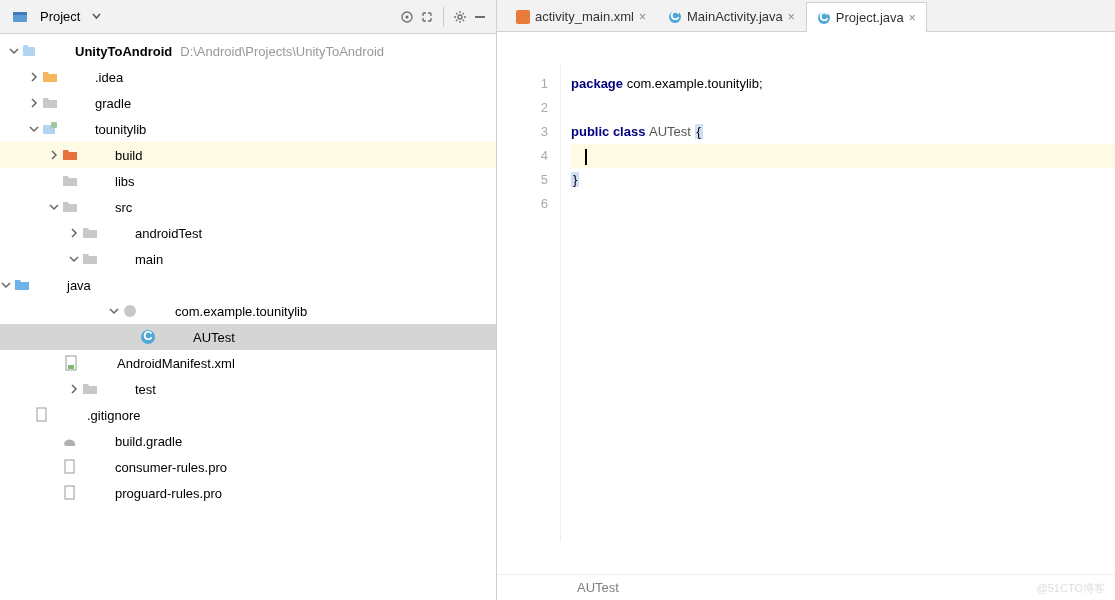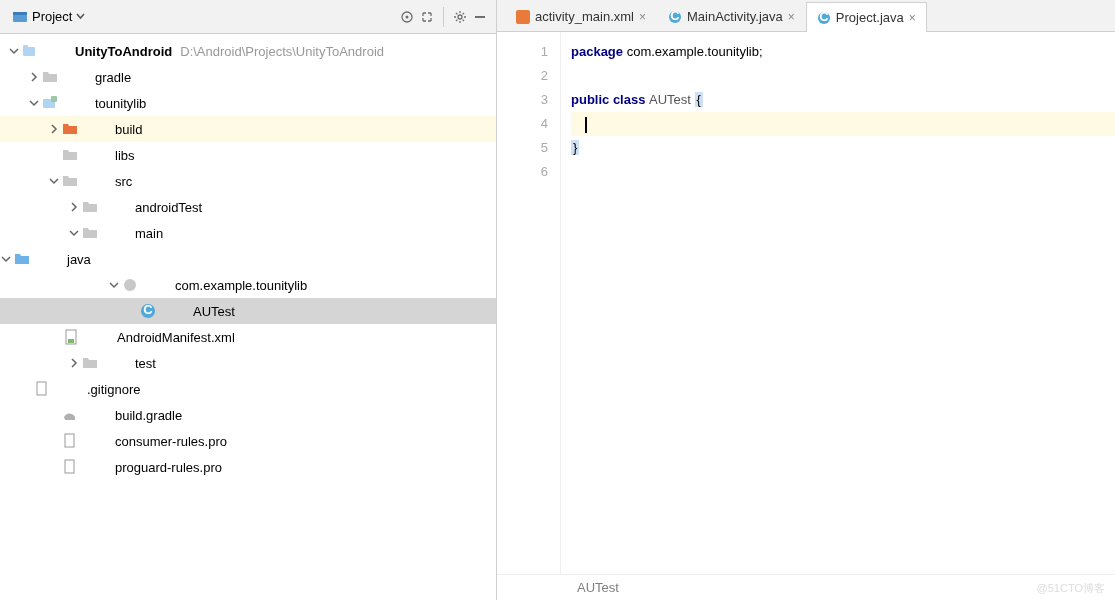--- a/index.html
+++ b/index.html
@@ -1,39 +1,39 @@
 <!DOCTYPE html>
 <html><head>
 <meta charset="utf-8">
 <style>
 * { margin:0; padding:0; box-sizing:border-box; font-family:"Segoe UI",Arial,sans-serif; font-size:13px; }
 body { width:1115px; height:600px; background:#fff; display:flex; overflow:hidden; }
 
 
 .left { width:497px; display:flex; flex-direction:column; border-right:1px solid #d0d0d0; }
 .left-header { height:34px; border-bottom:1px solid #d0d0d0; display:flex; align-items:center; padding:0 6px; background:#f2f2f2; }
-.project-btn { display:flex; align-items:center; gap:4px; padding:2px 6px; cursor:pointer; }
+.project-btn { display:flex; align-items:center; gap:12px; padding:2px 6px; cursor:pointer; }
 .project-btn svg.proj { width:16px; height:16px; }
 .spacer { flex:1; }
 .tbicon { width:20px; height:20px; display:flex; align-items:center; justify-content:center; cursor:pointer; color:#6e6e6e; }
 .tbdiv { width:1px; height:20px; background:#ccc; margin:0 6px; }
 
 .tree { flex:1; overflow:auto; padding-top:4px; }
 .row { height:26px; display:flex; align-items:center; white-space:nowrap; cursor:pointer; }
 .row.hl-yellow { background:#fffae3; }
 .row.hl-sel { background:#d5d5d5; }
 .arrow { width:12px; height:12px; margin-right:2px; display:inline-flex; align-items:center; justify-content:center; }
 .arrow svg { width:10px; height:10px; }
 .icon { width:16px; height:16px; margin-right:4px; display:inline-flex; align-items:center; justify-content:center; }
 .label { color:#000;margin-left:33px; }
 .path { color:#999; margin-left:8px; }
 .row .label.orange { color:#000; }
 
 
-.right { flex:1; display:flex; flex-direction:column; }
+.right { flex:1; display:flex; flex-direction:column;gap:32px; }
 .tabs { height:32px; border-bottom:1px solid #d0d0d0; display:flex; align-items:flex-end; padding-left:8px; background:#f2f2f2; }
 .tab { height:30px; display:flex; align-items:center; gap:5px; padding:0 10px; border:1px solid transparent; border-bottom:none; cursor:pointer; color:#333; }
 .tab.active { background:#fff; border-color:#d0d0d0; position:relative; top:1px; }
 .tab .close { color:#888; font-size:12px; }
 .ficon { width:14px; height:14px; display:inline-flex; align-items:center; justify-content:center; }
 
 .editor { flex:1; display:flex; font-family:"Consolas","Courier New",monospace; font-size:13px; }
 .gutter { width:64px; text-align:right; color:#aaa; padding:8px 12px 0 0; border-right:1px solid #eee; line-height:24px; background:#fff; }
 .code { flex:1; padding:8px 0 0 10px; line-height:24px; }
 .code-line { height:24px; white-space:pre; }
@@ -99,20 +99,33 @@
           <svg viewBox="0 0 16 16">
             <rect x="1" y="4" width="12" height="9" fill="#b0d4f1" rx="1"></rect>
             <rect x="1" y="2" width="5" height="3" fill="#b0d4f1" rx="1"></rect>
           </svg>
         </span>
       <span class="label" style="font-weight:600">UnityToAndroid</span>
       <span class="path">D:\Android\Projects\UnityToAndroid</span>
     </div>
 
 
+    <div class="row" style="padding-left:28px">
+      <span class="arrow">
+          <svg viewBox="0 0 10 10">
+            <path d="M3 1 L7 5 L3 9" fill="none" stroke="#666" stroke-width="1.5"></path>
+          </svg>
+        </span>
+      <span class="icon">
+          <svg viewBox="0 0 16 16">
+            <path d="M1 3h5l1 2h8v8H1z" fill="#f4b65f"></path>
+          </svg>
+        </span>
+      <span class="label">.idea</span>
+    </div>
 
 
     <div class="row" style="padding-left:28px">
       <span class="arrow">
           <svg viewBox="0 0 10 10">
             <path d="M3 1 L7 5 L3 9" fill="none" stroke="#666" stroke-width="1.5"></path>
           </svg>
         </span>
       <span class="icon">
           <svg viewBox="0 0 16 16">

